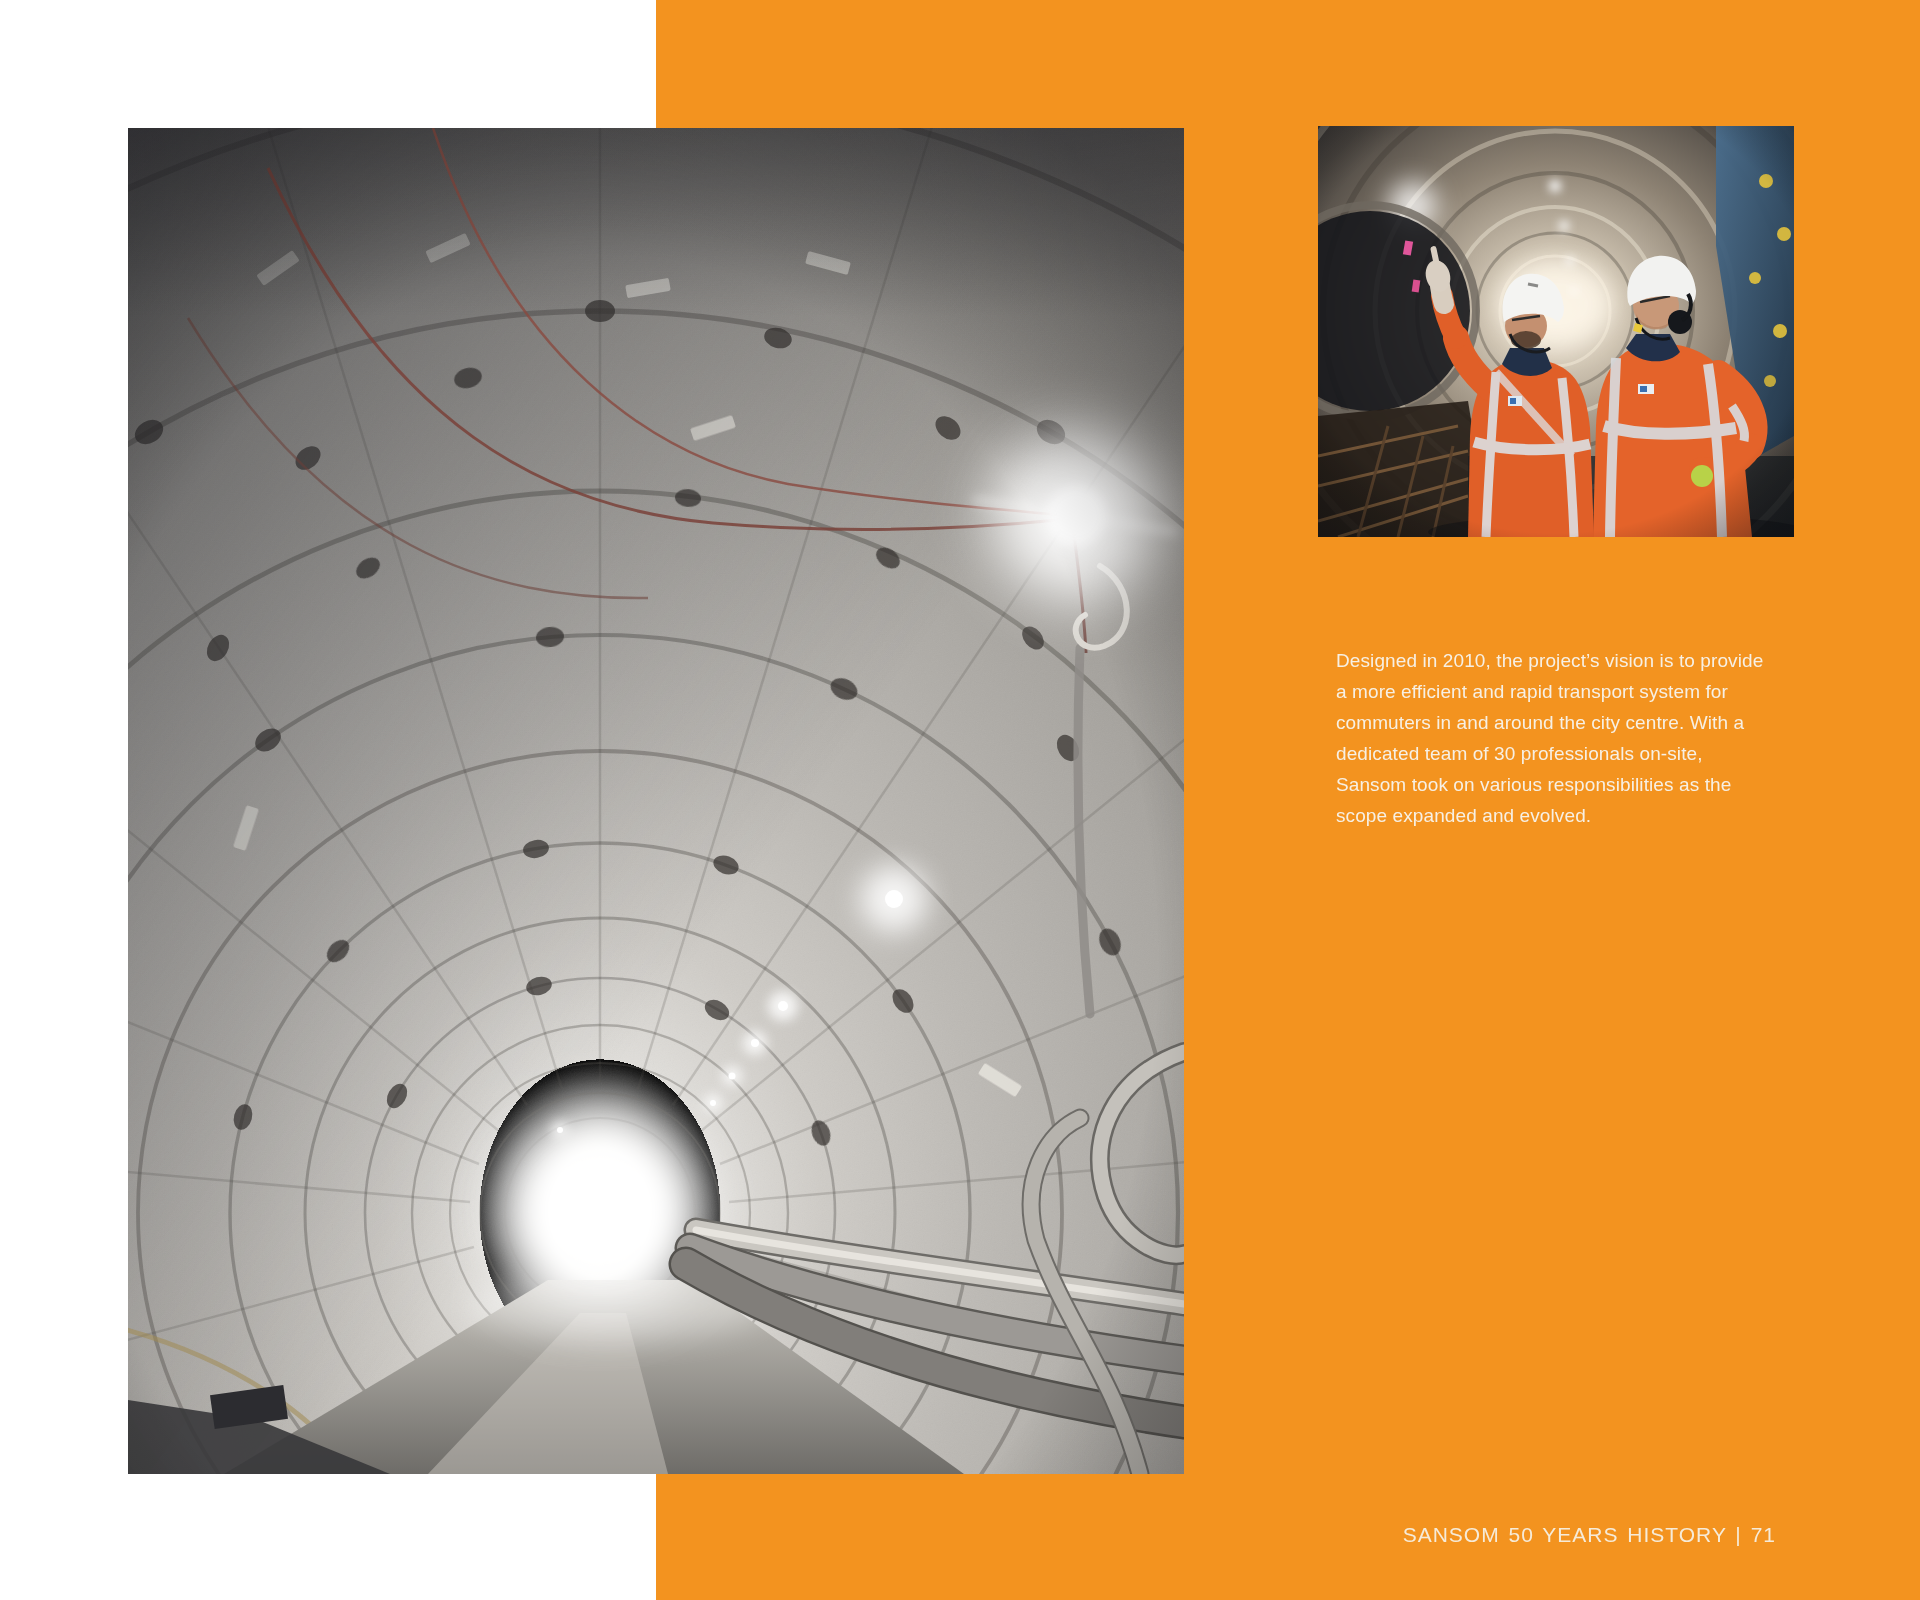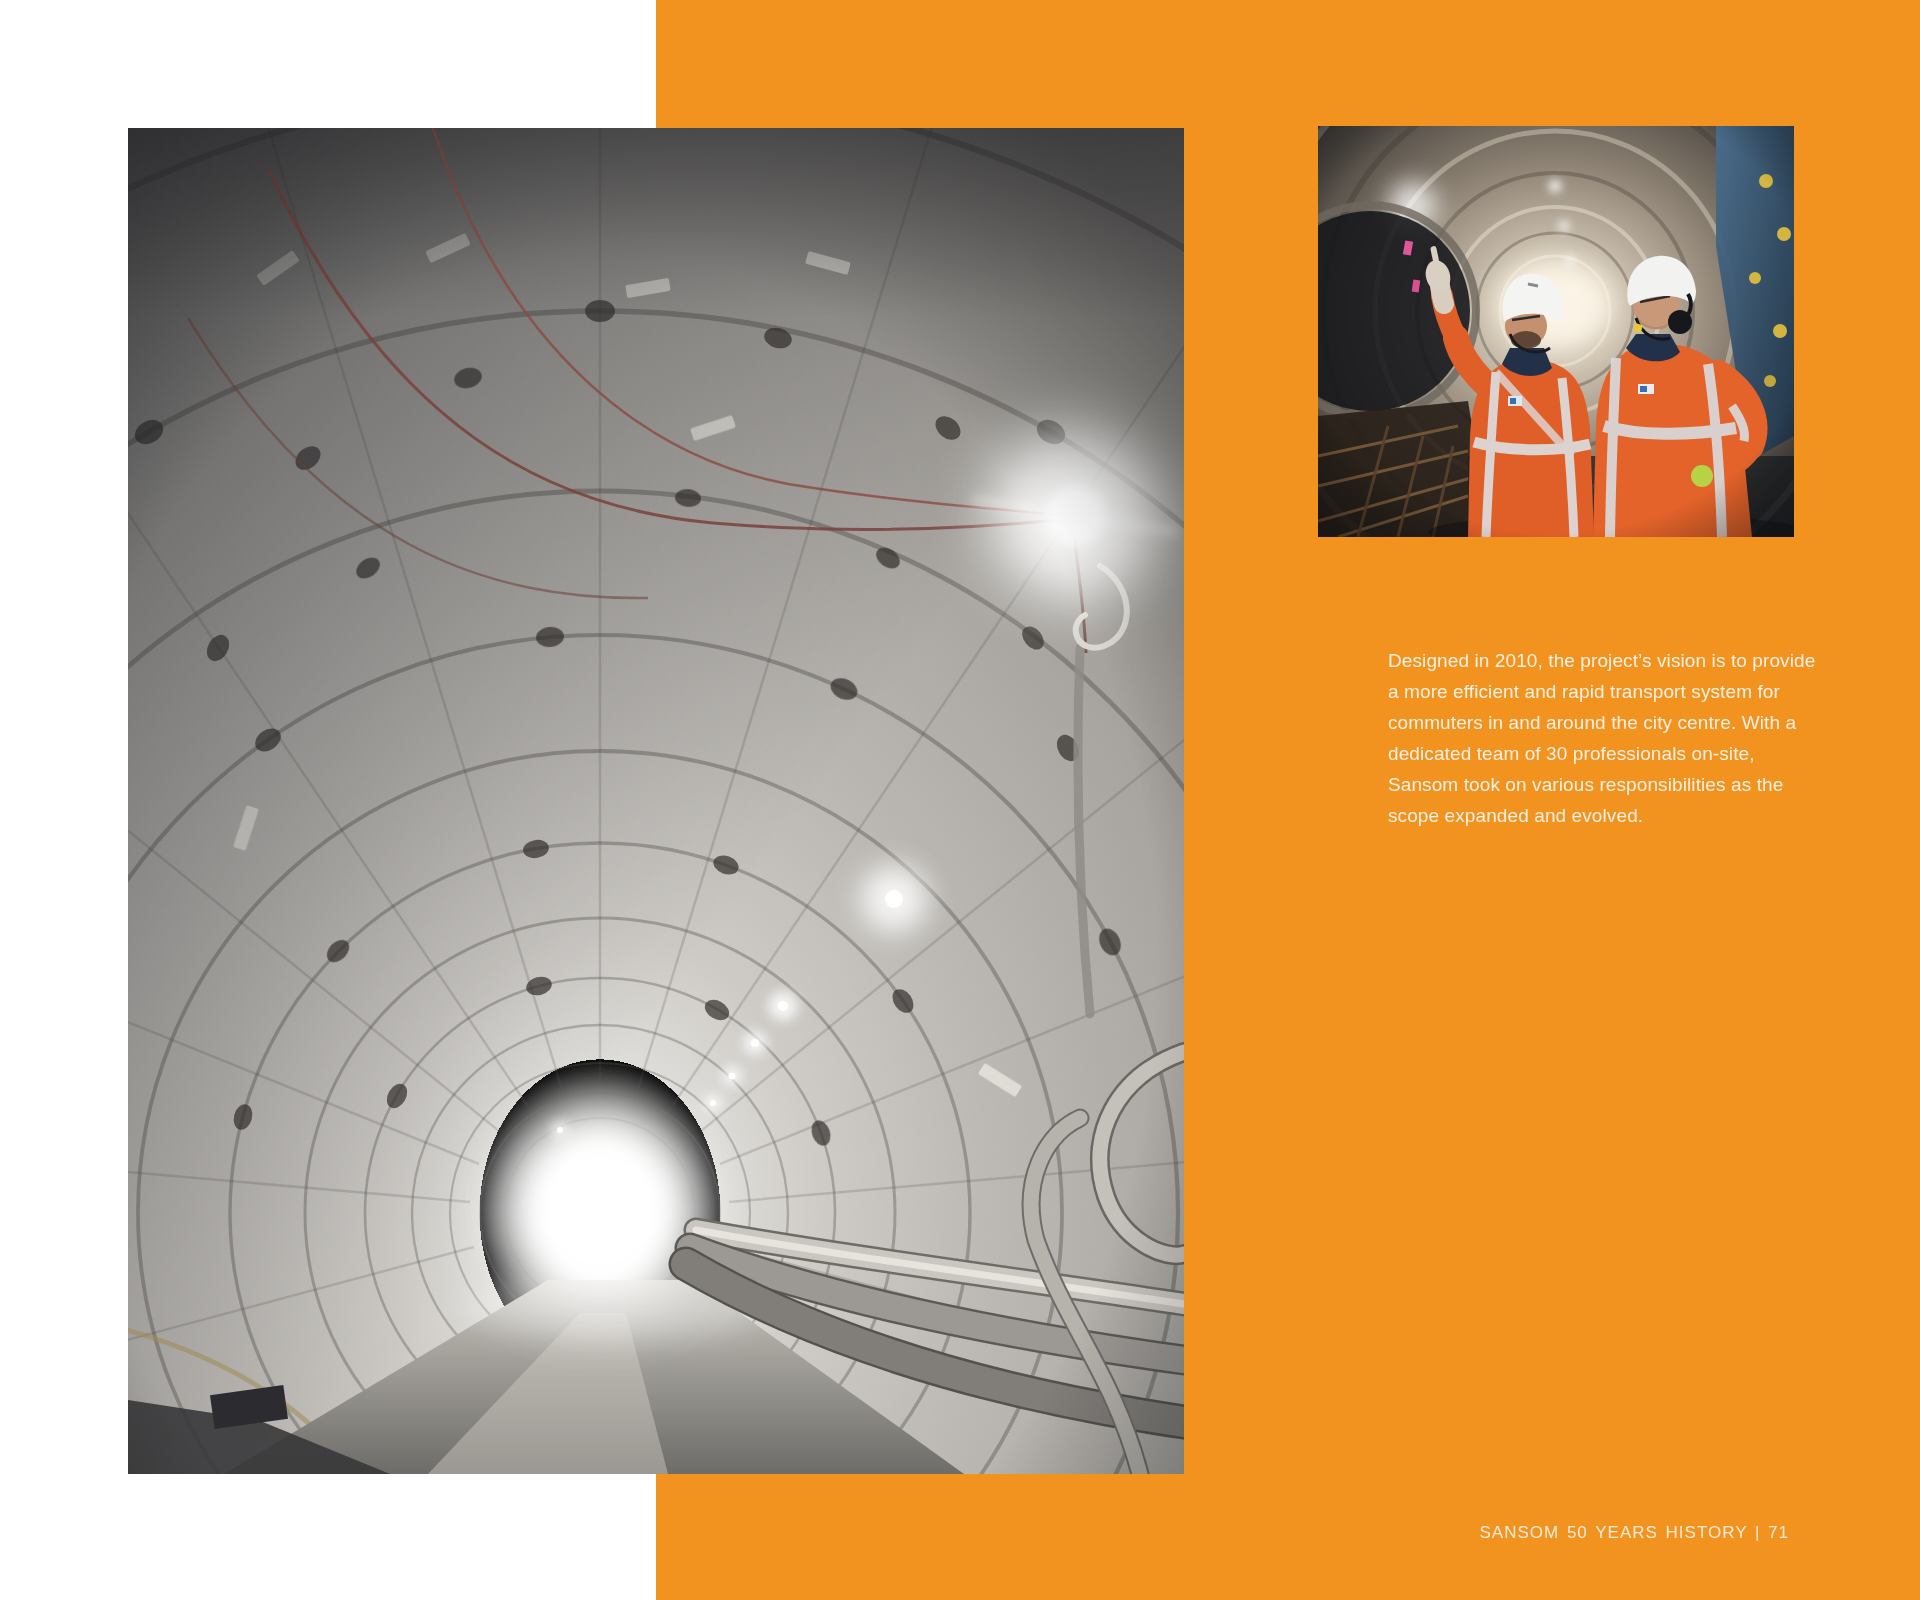--- a/index.html
+++ b/index.html
@@ -3,23 +3,23 @@
 <meta charset="utf-8">
 <style>
   html,body{margin:0;padding:0;}
   body{font-family:"Liberation Sans","DejaVu Sans",sans-serif;background:#ffffff;}
   .canvas{position:relative;width:1920px;height:1600px;background:#ffffff;overflow:hidden;}
   .orange-panel{position:absolute;left:656px;top:0;width:1264px;height:1600px;background:#F3931F;}
   figure{margin:0;padding:0;}
   .tunnel-photo{position:absolute;left:128px;top:128px;width:1056px;height:1346px;overflow:hidden;}
   .workers-photo{position:absolute;left:1318px;top:126px;width:476px;height:411px;overflow:hidden;}
   .tunnel-photo svg,.workers-photo svg{display:block;width:100%;height:100%;}
-  .article{position:absolute;left:1388px;top:645px;width:520px;}
+  .article{position:absolute;left:1336px;top:645px;width:520px;}
   .article p{margin:0 0 15px 0;font-size:19px;line-height:31px;color:#F7F0E4;white-space:pre-line;letter-spacing:.1px;}
-  .page-footer{position:absolute;top:1523px;right:131px;font-size:17px;letter-spacing:1px;word-spacing:2px;color:#F6EBD8;}
+  .page-footer{position:absolute;top:1523px;right:144px;font-size:21px;letter-spacing:1px;word-spacing:2px;color:#F6EBD8;}
 </style>
 </head>
 <body>
 
 <div class="canvas">
 
   <div class="orange-panel"></div>
 
   <figure class="tunnel-photo">
     <svg viewBox="0 0 1056 1346" preserveAspectRatio="none">

